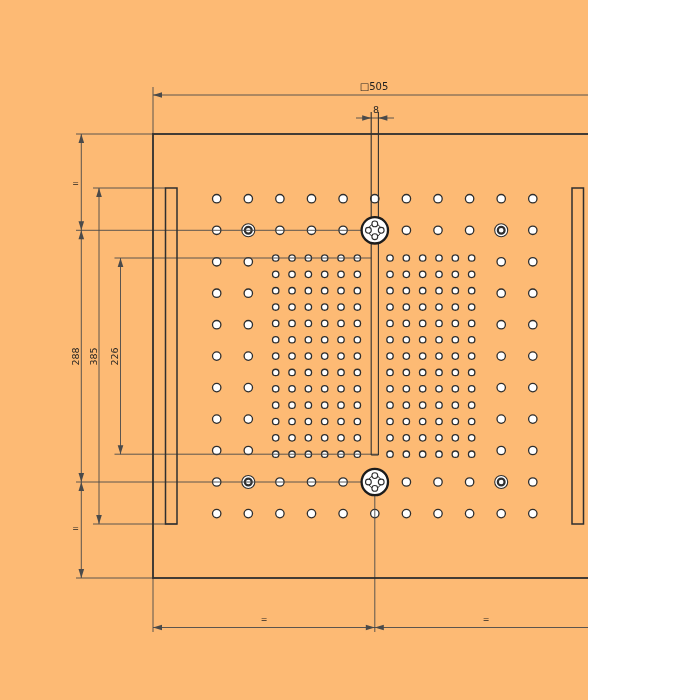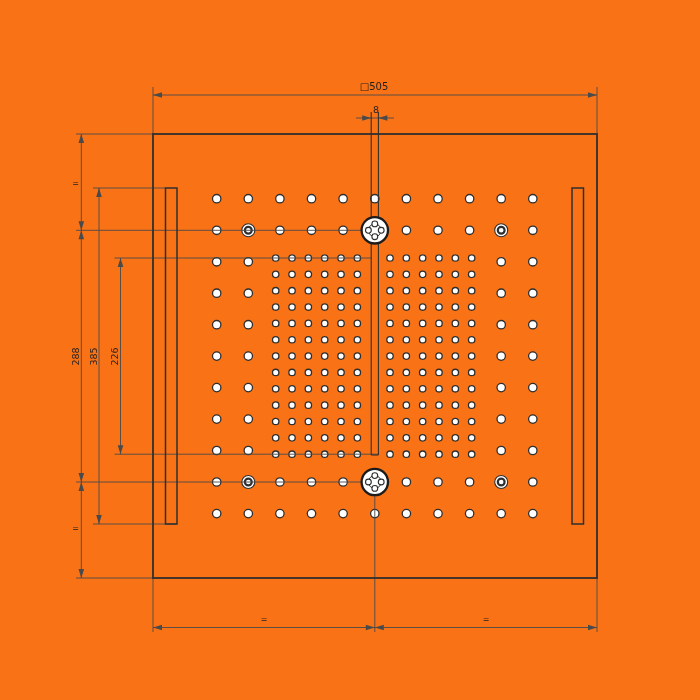--- a/index.html
+++ b/index.html
@@ -1,16 +1,16 @@
 <!DOCTYPE html>
 <html><head>
 <meta charset="utf-8">
 <style>
   html,body{margin:0;padding:0;background:#ffffff;}
-  .stage{width:700px;height:700px;position:relative;background:#f97316;overflow:hidden;
+  .stage{width:588px;height:700px;position:relative;background:#fdba74;overflow:hidden;
          font-family:"DejaVu Sans", sans-serif;}
   svg text{font-family:"DejaVu Sans", sans-serif;}
 </style>
 </head>
 <body>
 
 <div class="stage">
   <svg width="700" height="700" viewBox="0 0 700 700" xmlns="http://www.w3.org/2000/svg">
     <title>Square ceiling shower head – dimensioned technical drawing</title>
     <g id="g-holes">

